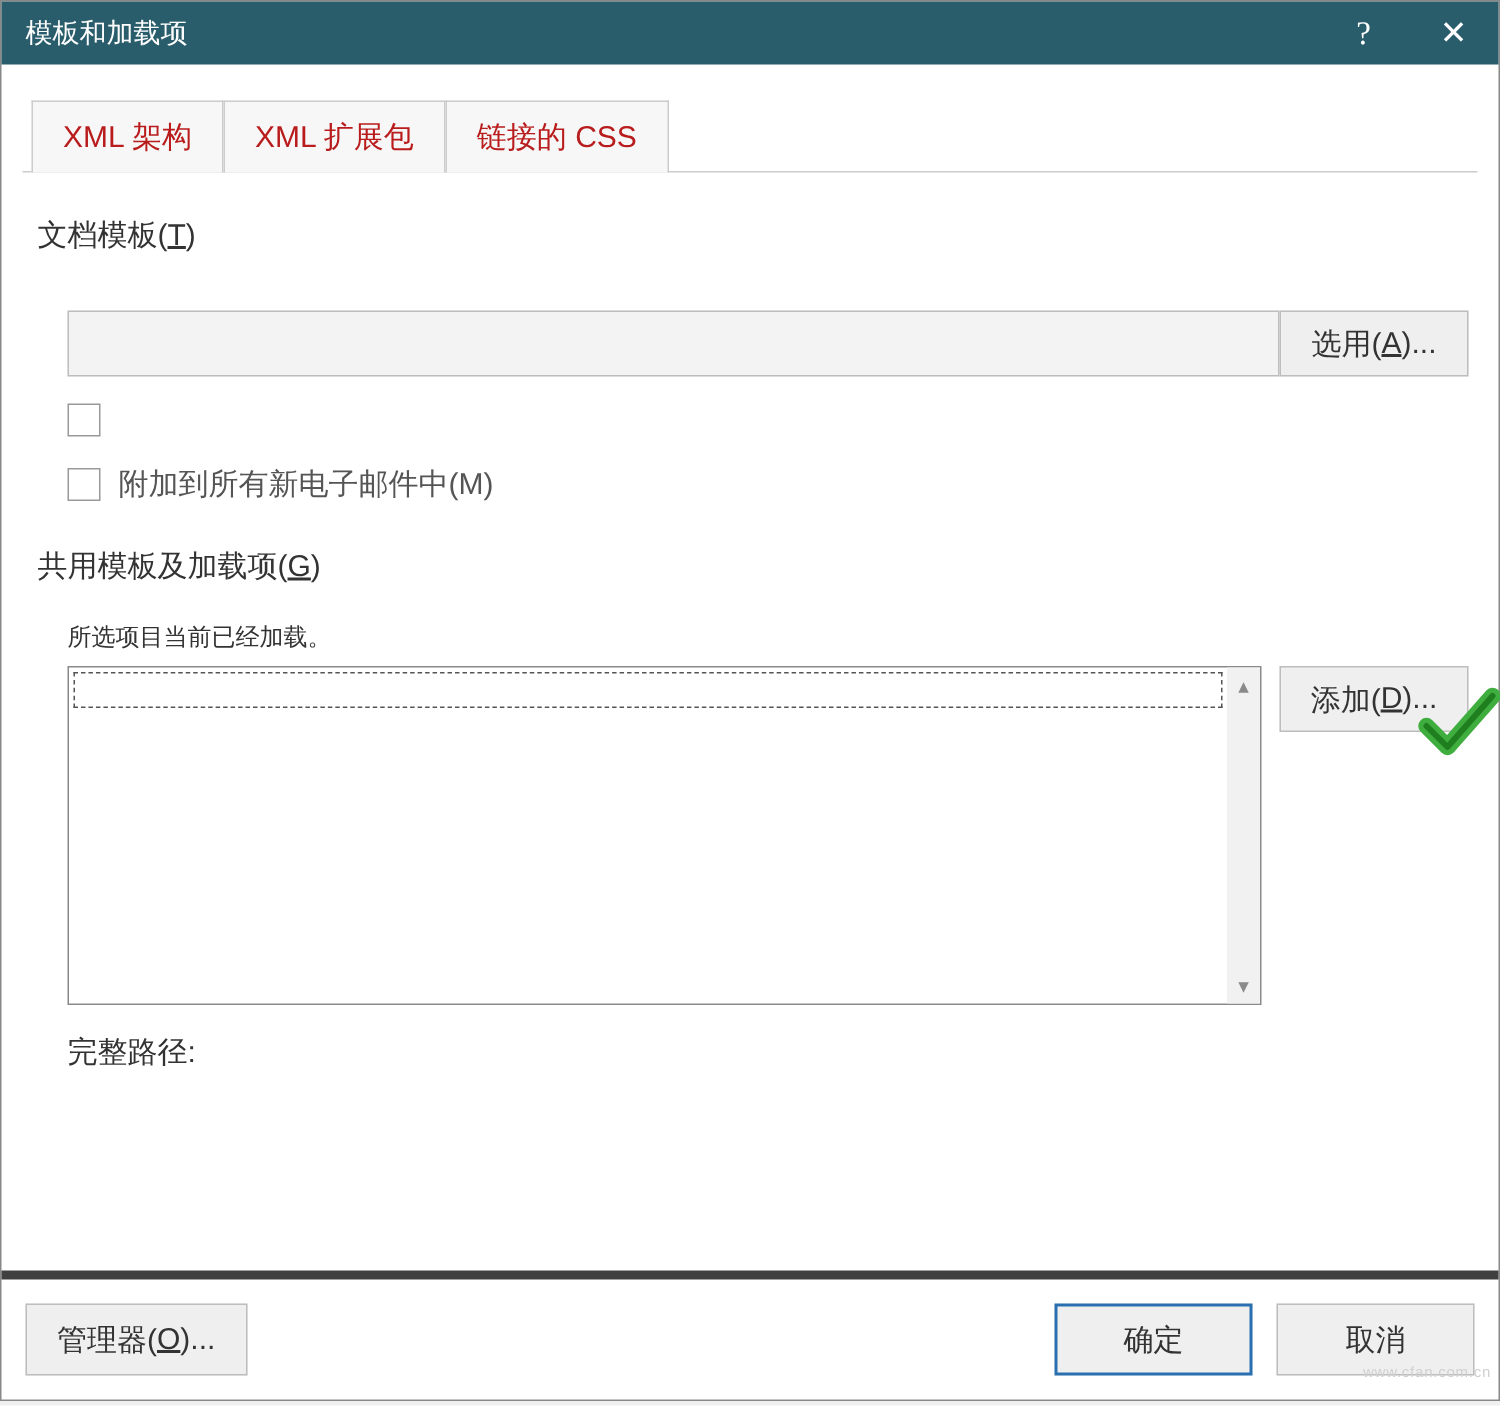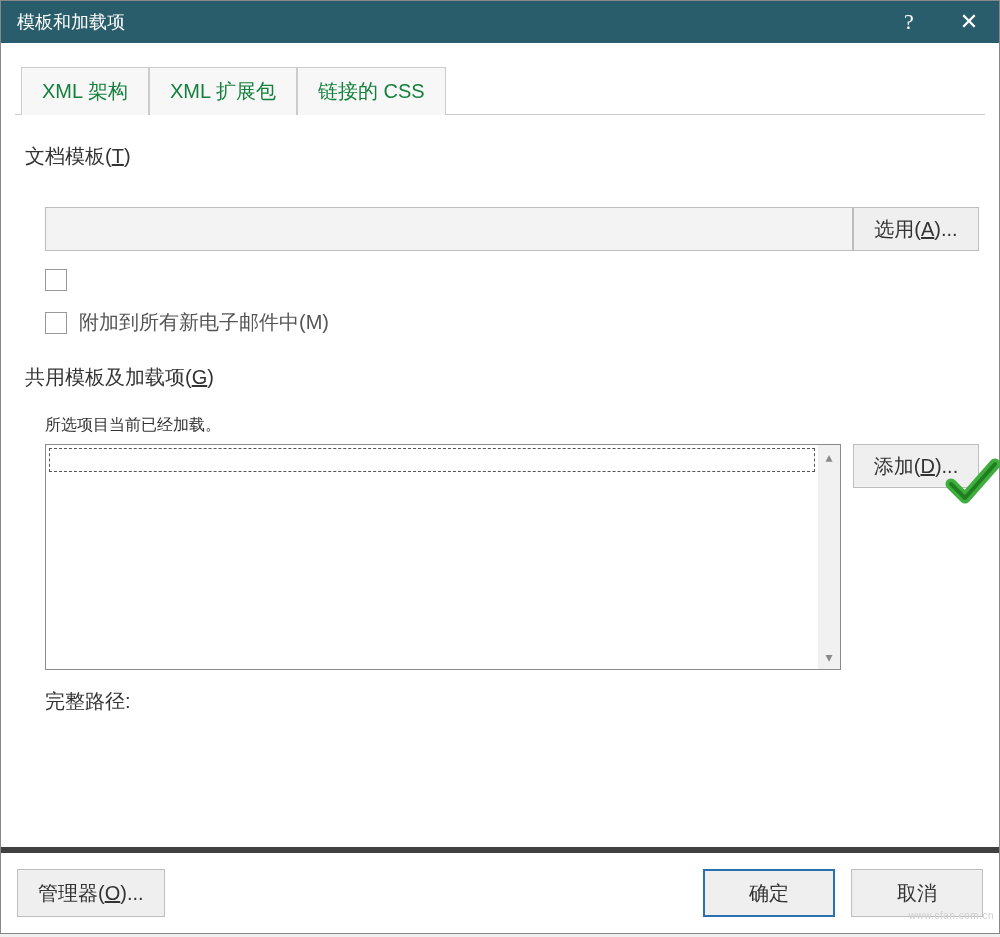--- a/index.html
+++ b/index.html
@@ -8,21 +8,21 @@
 .dialog { width: 1000px; height: 934px; background: #fff; border: 1px solid #888; display: flex; flex-direction: column; }
 
 .titlebar { background: #2a5d6b; color: #fff; height: 42px; display: flex; align-items: center; padding: 0 0 0 16px; font-size: 18px; }
 .titlebar .spacer { flex: 1; }
 .titlebar .tb-btn { width: 60px; height: 42px; display: flex; align-items: center; justify-content: center; font-size: 22px; color: #fff; }
 .titlebar .tb-btn.help { font-family: Georgia, serif; }
 
 .content { flex: 1; padding: 26px 14px 0 14px; display: flex; flex-direction: column; }
 
 .tabs { display: flex; align-items: flex-end; height: 46px; padding-left: 6px; border-bottom: 1px solid #ccc; }
-.tab { padding: 10px 20px; font-size: 20px; color: #15803d; border: 1px solid #ccc; border-bottom: none; background: #f7f7f7; margin-right: 0; margin-bottom: -1px; }
+.tab { padding: 10px 20px; font-size: 20px; color: #b91c1c; border: 1px solid #ccc; border-bottom: none; background: #f7f7f7; margin-right: 0; margin-bottom: -1px; }
 .tab.active { background: #fff; border-bottom: 1px solid #fff; color: #000; }
 
 .section-label { font-size: 20px; color: #333; margin: 28px 0 10px 10px; }
 .section-label .uline { text-decoration: underline; }
 
 .row-attach-select { display: flex; align-items: flex-start; gap: 0; margin-left: 30px; margin-right: 6px; margin-top: 27px; }
 .attach-input { flex: 1; height: 44px; background: #f3f3f3; border: 1px solid #bdbdbd; }
 .side-btn { width: 126px; height: 44px; background: #efefef; border: 1px solid #bdbdbd; font-size: 20px; color: #333; display: flex; align-items: center; justify-content: center; }
 .side-btn.disabled { color: #9e9e9e; }
 

